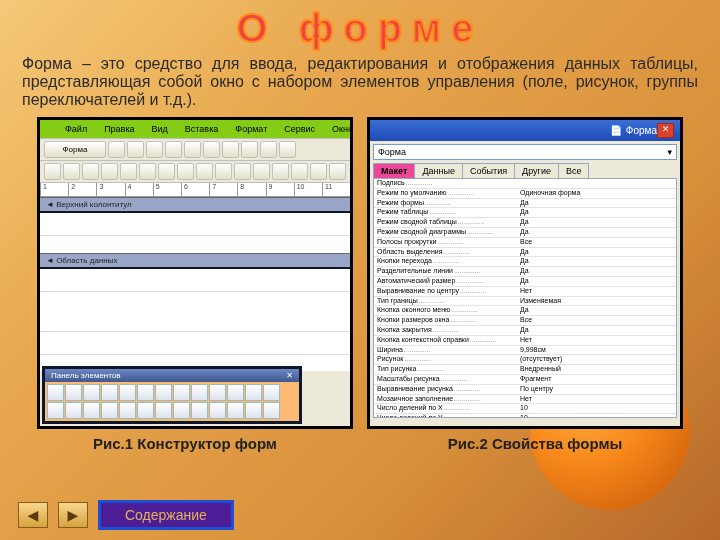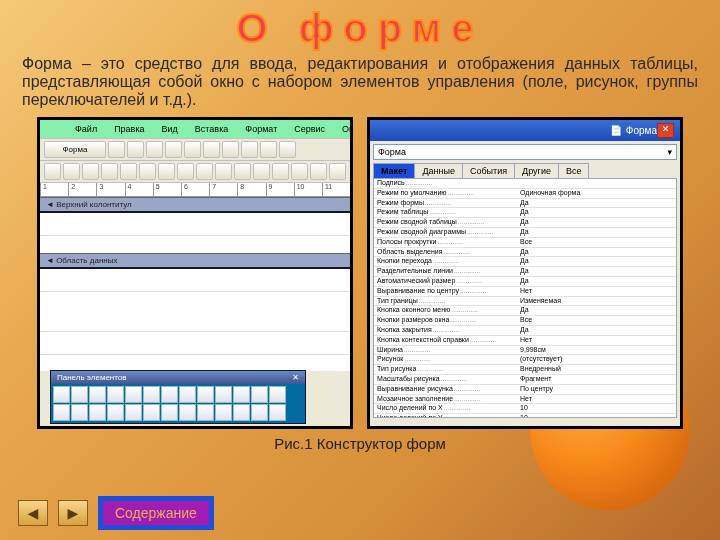--- a/index.html
+++ b/index.html
@@ -68,25 +68,25 @@
   .win {
     width: 310px;
     height: 306px;
     background: #ece9d8;
     position: relative;
     overflow: hidden;
     font-size: 8px;
   }
   
   .f1 .menubar {
-    background: #86efac;
+    background: #84cc16;
     display: flex;
     align-items: center;
     gap: 17px;
-    padding: 3px 18px;
+    padding: 3px 8px;
     font-size: 9px;
     border-bottom: 1px solid #c0c0c0;
   }
   .f1 .menubar .logo {
     width: 12px; height: 12px;
     background: linear-gradient(45deg,#d54,#4a8,#48d,#fc3);
     border-radius: 2px;
   }
   .f1 .toolbar {
     display: flex;
@@ -121,24 +121,24 @@
   .f1 .grid {
     background:
       repeating-linear-gradient(#fff 0 22px, #ddd 22px 23px),
       repeating-linear-gradient(90deg, #fff 0 24px, #ddd 24px 25px);
     background-color: #fff;
   }
   .f1 .grid.short { height: 40px; }
   .f1 .grid.med { height: 62px; }
   .f1 .toolpanel {
     position: absolute;
-    bottom: 2px; left: 10px;
+    bottom: 2px; left: 2px;
     width: 254px;
-    background: #0369a1;
-    border: 1px solid #0f172a;
+    background: #fdba74;
+    border: 3px solid #0f172a;
   }
   .f1 .toolpanel .tp-title {
     background: linear-gradient(#6d88c4,#40578e);
     color: #fff;
     font-size: 8px;
     padding: 2px 6px;
     display: flex;
     justify-content: space-between;
   }
   .f1 .toolpanel .tp-body {
@@ -185,21 +185,21 @@
     margin: 0 3px;
   }
   .f2 .tabs div {
     padding: 2px 7px;
     border: 1px solid #9aa6c8;
     border-bottom: none;
     background: #ece9d8;
     margin-right: -1px;
   }
   .f2 .tabs div.active {
-    background: #1d4ed8;
+    background: #ec4899;
     font-weight: bold;
   }
   .f2 .props {
     margin: 0 3px 3px;
     border: 1px solid #9aa6c8;
     background: #fff;
     height: 238px;
     overflow: hidden;
   }
   .f2 .prop-row {
@@ -223,20 +223,21 @@
   }
   .captions {
     display: flex;
     justify-content: center;
     gap: 40px;
     font-size: 15px;
     color: #222;
     margin-top: 6px;
     position: relative;
     z-index: 2;
+    font-weight: bold;
   }
   .captions div { width: 310px; text-align: center; }
   .footer {
     position: absolute;
     bottom: 10px;
     left: 18px;
     display: flex;
     align-items: center;
     gap: 10px;
     z-index: 2;
@@ -245,24 +246,24 @@
     width: 28px; height: 24px;
     background: linear-gradient(#f8d78a,#d6a23f);
     border: 1px solid #8a5a1c;
     display: flex;
     align-items: center;
     justify-content: center;
     font-size: 14px;
     color: #5b3a0f;
   }
   .contents-btn {
-    padding: 4px 12px;
-    background: #a21caf;
+    padding: 4px 24px;
+    background: #4c1d95;
     color: #e6b25a;
-    border: 5px solid #1d4ed8;
+    border: 3px solid #1d4ed8;
     font-size: 14px;
   }
 </style>
 </head>
 <body>
 
 <div class="bg-fruit"></div>
 
 <div class="title">О форме</div>
 
@@ -489,19 +490,20 @@
             <div class="k dots">Число делений по Y</div>
             <div class="v">10</div>
           </div>
         </div>
     </div>
   </div>
 </div>
 
 <div class="captions">
   <div>Рис.1 Конструктор форм</div>
+  <div>Рис.2 Свойства формы</div>
 </div>
 
 <div class="footer">
   <div class="arrow-btn">◀</div>
   <div class="arrow-btn">▶</div>
   <div class="contents-btn">Содержание</div>
 </div>
 
 </body></html>

